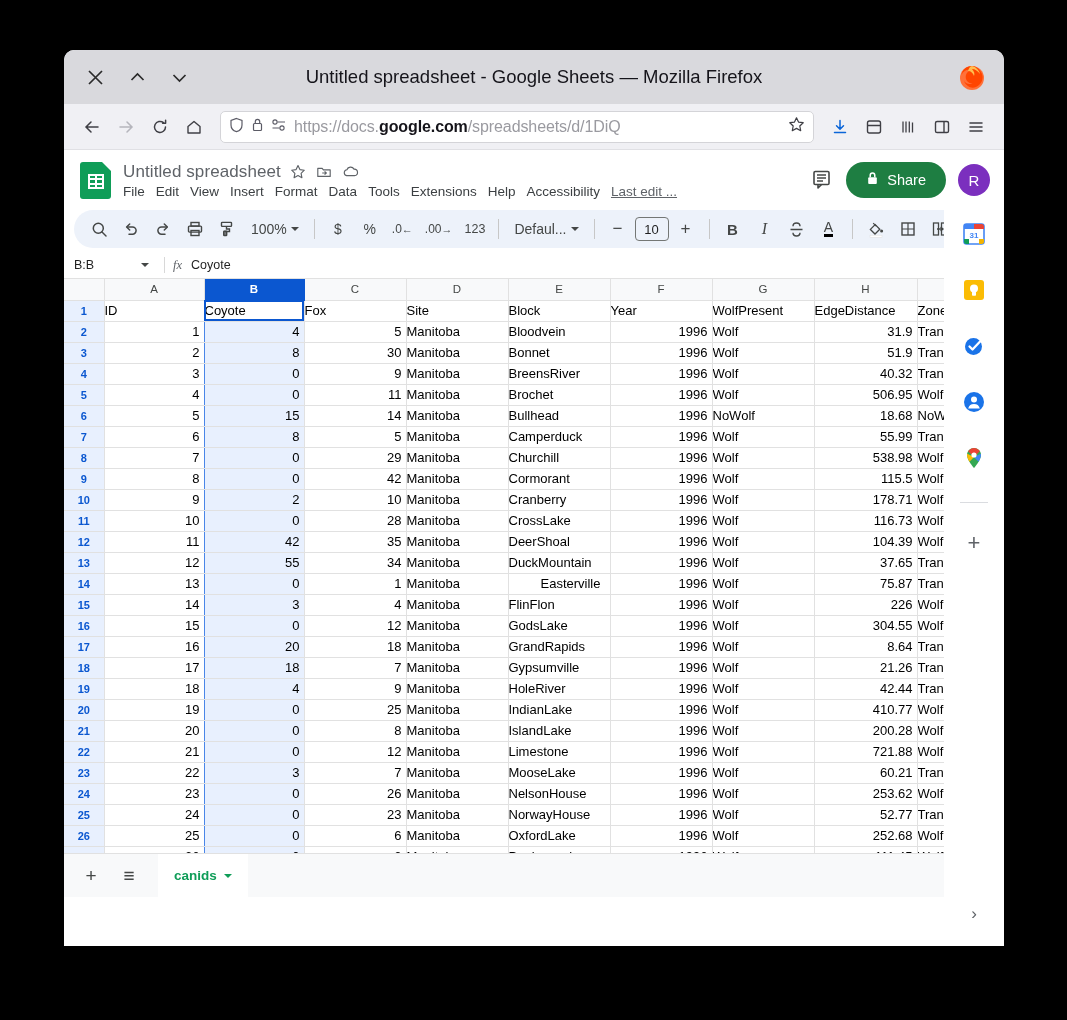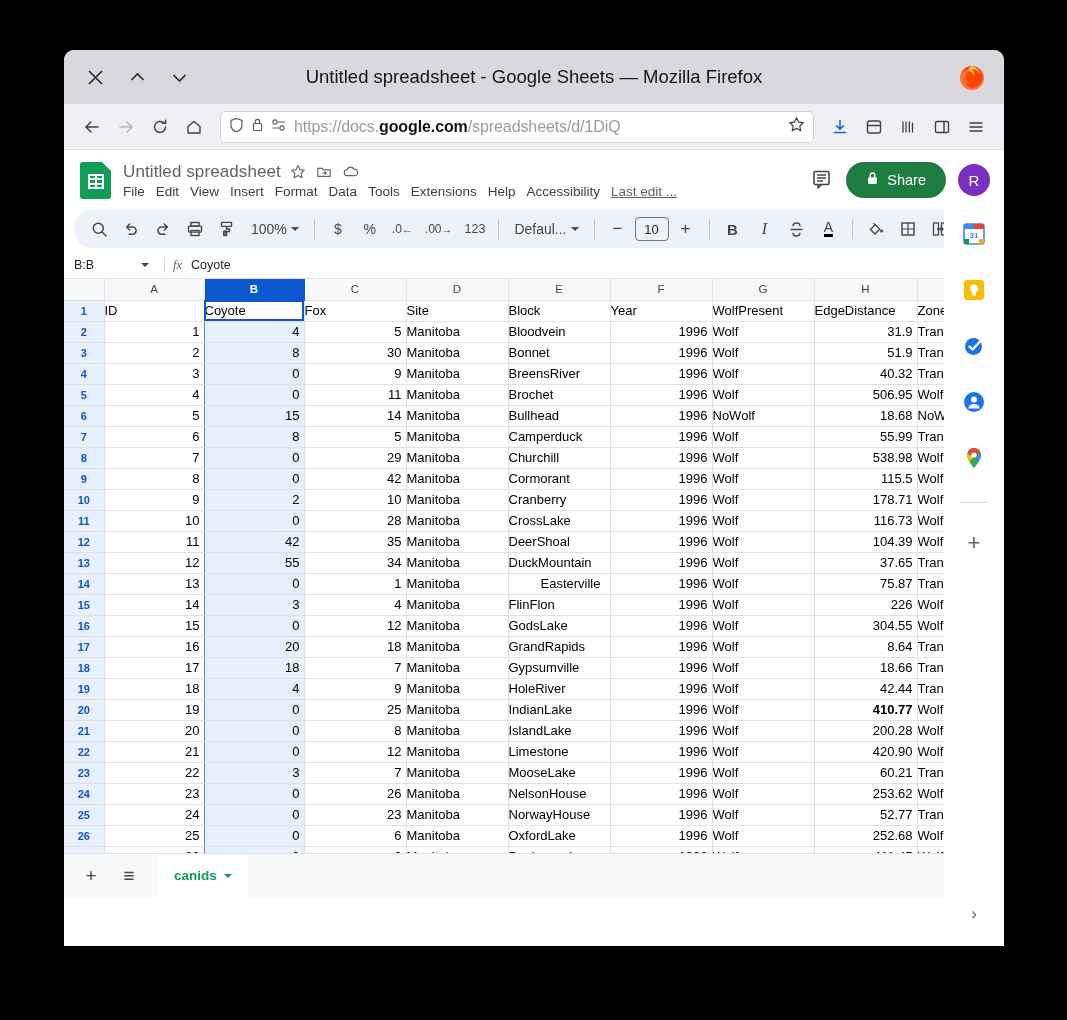--- a/index.html
+++ b/index.html
@@ -800,21 +800,21 @@
             </tr>
             <tr>
               <th class="rowhead">18</th>
               <td class="cell num bcol-right" style="width: 100px;">17</td>
               <td class="cell num selcol" style="width: 100px;">18</td>
               <td class="cell num bcol-left" style="width: 102px;">7</td>
               <td class="cell" style="width: 102px;">Manitoba</td>
               <td class="cell" style="width: 102px;">Gypsumville</td>
               <td class="cell num" style="width: 102px;">1996</td>
               <td class="cell" style="width: 102px;">Wolf</td>
-              <td class="cell num" style="width: 103px;">18.66</td>
+              <td class="cell num" style="width: 103px;">21.26</td>
               <td class="cell" style="width: 55px;">Transition</td>
             </tr>
             <tr>
               <th class="rowhead">19</th>
               <td class="cell num bcol-right" style="width: 100px;">18</td>
               <td class="cell num selcol" style="width: 100px;">4</td>
               <td class="cell num bcol-left" style="width: 102px;">9</td>
               <td class="cell" style="width: 102px;">Manitoba</td>
               <td class="cell" style="width: 102px;">HoleRiver</td>
               <td class="cell num" style="width: 102px;">1996</td>
@@ -824,21 +824,21 @@
             </tr>
             <tr>
               <th class="rowhead">20</th>
               <td class="cell num bcol-right" style="width: 100px;">19</td>
               <td class="cell num selcol" style="width: 100px;">0</td>
               <td class="cell num bcol-left" style="width: 102px;">25</td>
               <td class="cell" style="width: 102px;">Manitoba</td>
               <td class="cell" style="width: 102px;">IndianLake</td>
               <td class="cell num" style="width: 102px;">1996</td>
               <td class="cell" style="width: 102px;">Wolf</td>
-              <td class="cell num" style="width: 103px; font-weight: bold;">410.77</td>
+              <td class="cell num" style="width: 103px;">410.77</td>
               <td class="cell" style="width: 55px;">Wolf</td>
             </tr>
             <tr>
               <th class="rowhead">21</th>
               <td class="cell num bcol-right" style="width: 100px;">20</td>
               <td class="cell num selcol" style="width: 100px;">0</td>
               <td class="cell num bcol-left" style="width: 102px;">8</td>
               <td class="cell" style="width: 102px;">Manitoba</td>
               <td class="cell" style="width: 102px;">IslandLake</td>
               <td class="cell num" style="width: 102px;">1996</td>
@@ -848,21 +848,21 @@
             </tr>
             <tr>
               <th class="rowhead">22</th>
               <td class="cell num bcol-right" style="width: 100px;">21</td>
               <td class="cell num selcol" style="width: 100px;">0</td>
               <td class="cell num bcol-left" style="width: 102px;">12</td>
               <td class="cell" style="width: 102px;">Manitoba</td>
               <td class="cell" style="width: 102px;">Limestone</td>
               <td class="cell num" style="width: 102px;">1996</td>
               <td class="cell" style="width: 102px;">Wolf</td>
-              <td class="cell num" style="width: 103px;">420.90</td>
+              <td class="cell num" style="width: 103px;">721.88</td>
               <td class="cell" style="width: 55px;">Wolf</td>
             </tr>
             <tr>
               <th class="rowhead">23</th>
               <td class="cell num bcol-right" style="width: 100px;">22</td>
               <td class="cell num selcol" style="width: 100px;">3</td>
               <td class="cell num bcol-left" style="width: 102px;">7</td>
               <td class="cell" style="width: 102px;">Manitoba</td>
               <td class="cell" style="width: 102px;">MooseLake</td>
               <td class="cell num" style="width: 102px;">1996</td>

